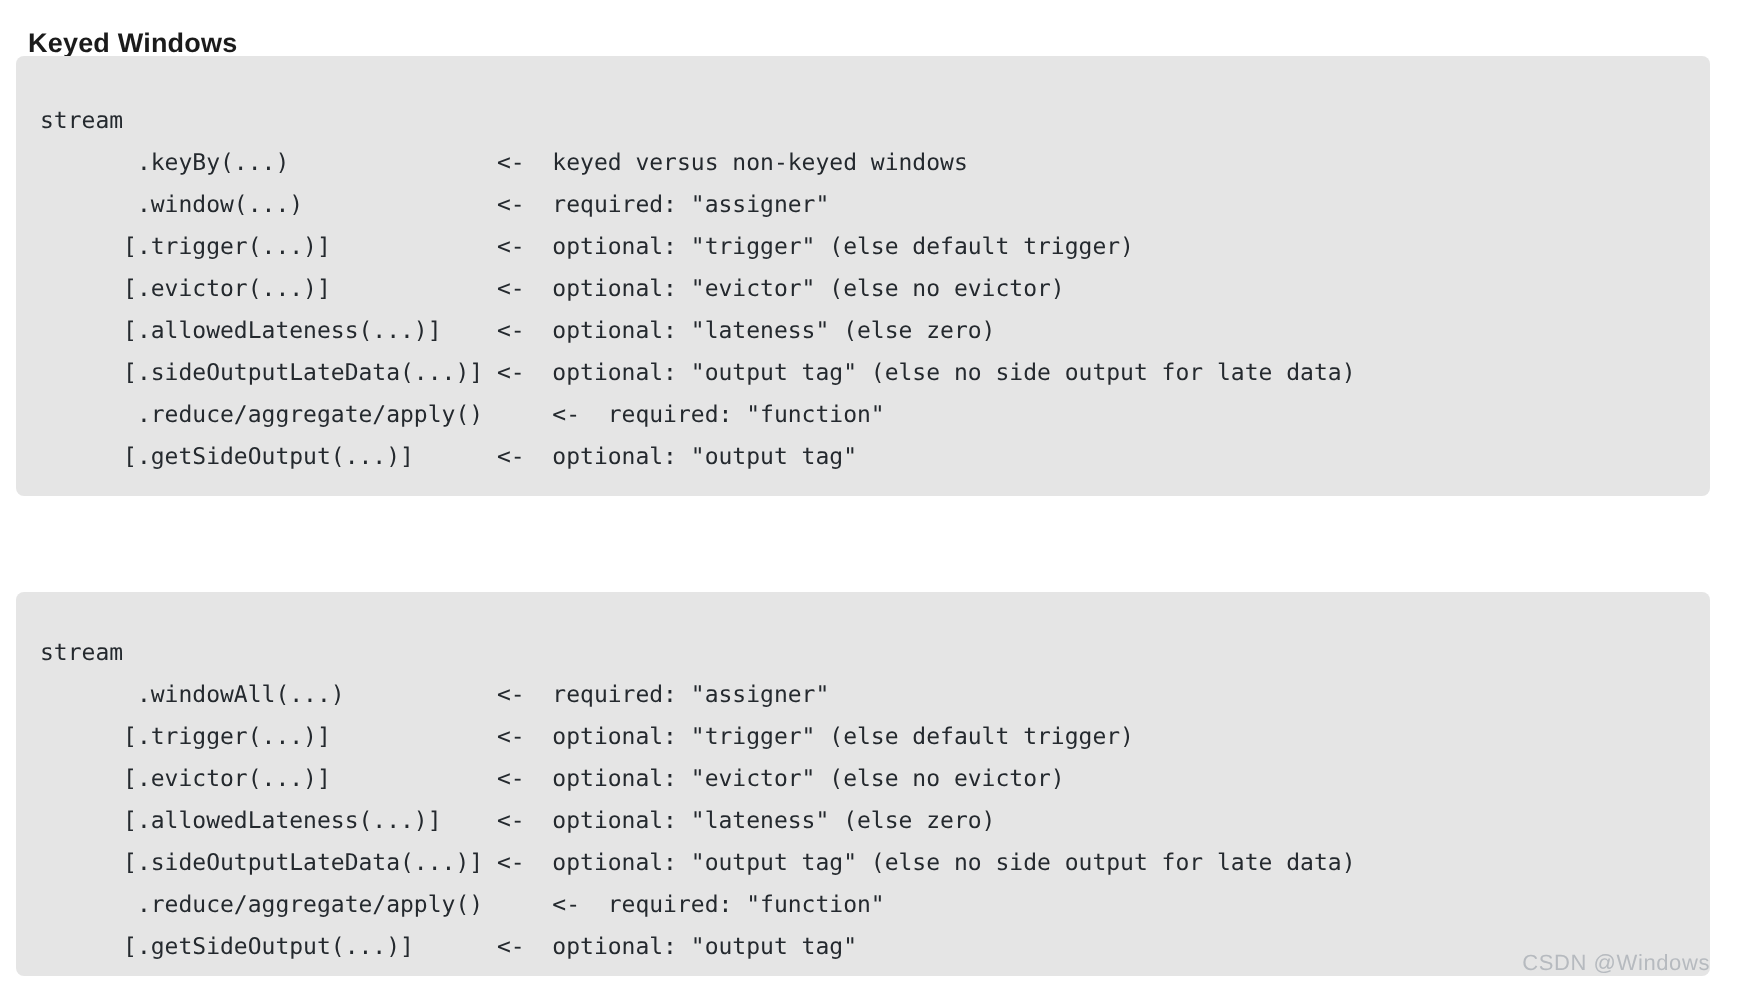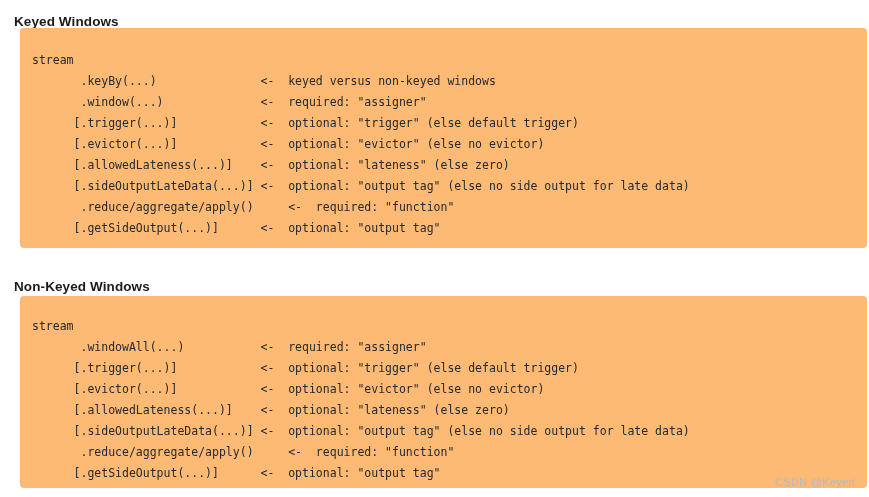--- a/index.html
+++ b/index.html
@@ -35,23 +35,23 @@
     left: 2px;
     top: 3px;
   }
   #heading-nonkeyed {
     position: absolute;
     left: 2px;
     top: 268px;
   }
   .code-block {
     position: absolute;
-    left: 20px;
+    left: 8px;
     width: 847px;
-    background: #fdba74;
+    background: #e5e5e5;
     border-radius: 4px;
     box-sizing: border-box;
     padding: 0;
     overflow: hidden;
   }
   #code-block-keyed {
     top: 28px;
     height: 220px;
   }
   #code-block-nonkeyed {
@@ -94,28 +94,27 @@
        .keyBy(...)               &lt;-  keyed versus non-keyed windows
        .window(...)              &lt;-  required: "assigner"
       [.trigger(...)]            &lt;-  optional: "trigger" (else default trigger)
       [.evictor(...)]            &lt;-  optional: "evictor" (else no evictor)
       [.allowedLateness(...)]    &lt;-  optional: "lateness" (else zero)
       [.sideOutputLateData(...)] &lt;-  optional: "output tag" (else no side output for late data)
        .reduce/aggregate/apply()     &lt;-  required: "function"
       [.getSideOutput(...)]      &lt;-  optional: "output tag"</pre>
   </div>
 
-  <h2 class="section-heading" id="heading-nonkeyed">Non-Keyed Windows</h2>
 
   <div class="code-block" id="code-block-nonkeyed">
     <pre class="code-pre">stream
        .windowAll(...)           &lt;-  required: "assigner"
       [.trigger(...)]            &lt;-  optional: "trigger" (else default trigger)
       [.evictor(...)]            &lt;-  optional: "evictor" (else no evictor)
       [.allowedLateness(...)]    &lt;-  optional: "lateness" (else zero)
       [.sideOutputLateData(...)] &lt;-  optional: "output tag" (else no side output for late data)
        .reduce/aggregate/apply()     &lt;-  required: "function"
       [.getSideOutput(...)]      &lt;-  optional: "output tag"</pre>
   </div>
 
-  <div class="watermark">CSDN @Keyed</div>
+  <div class="watermark">CSDN @Windows</div>
 
 </div>
 
 </body></html>

